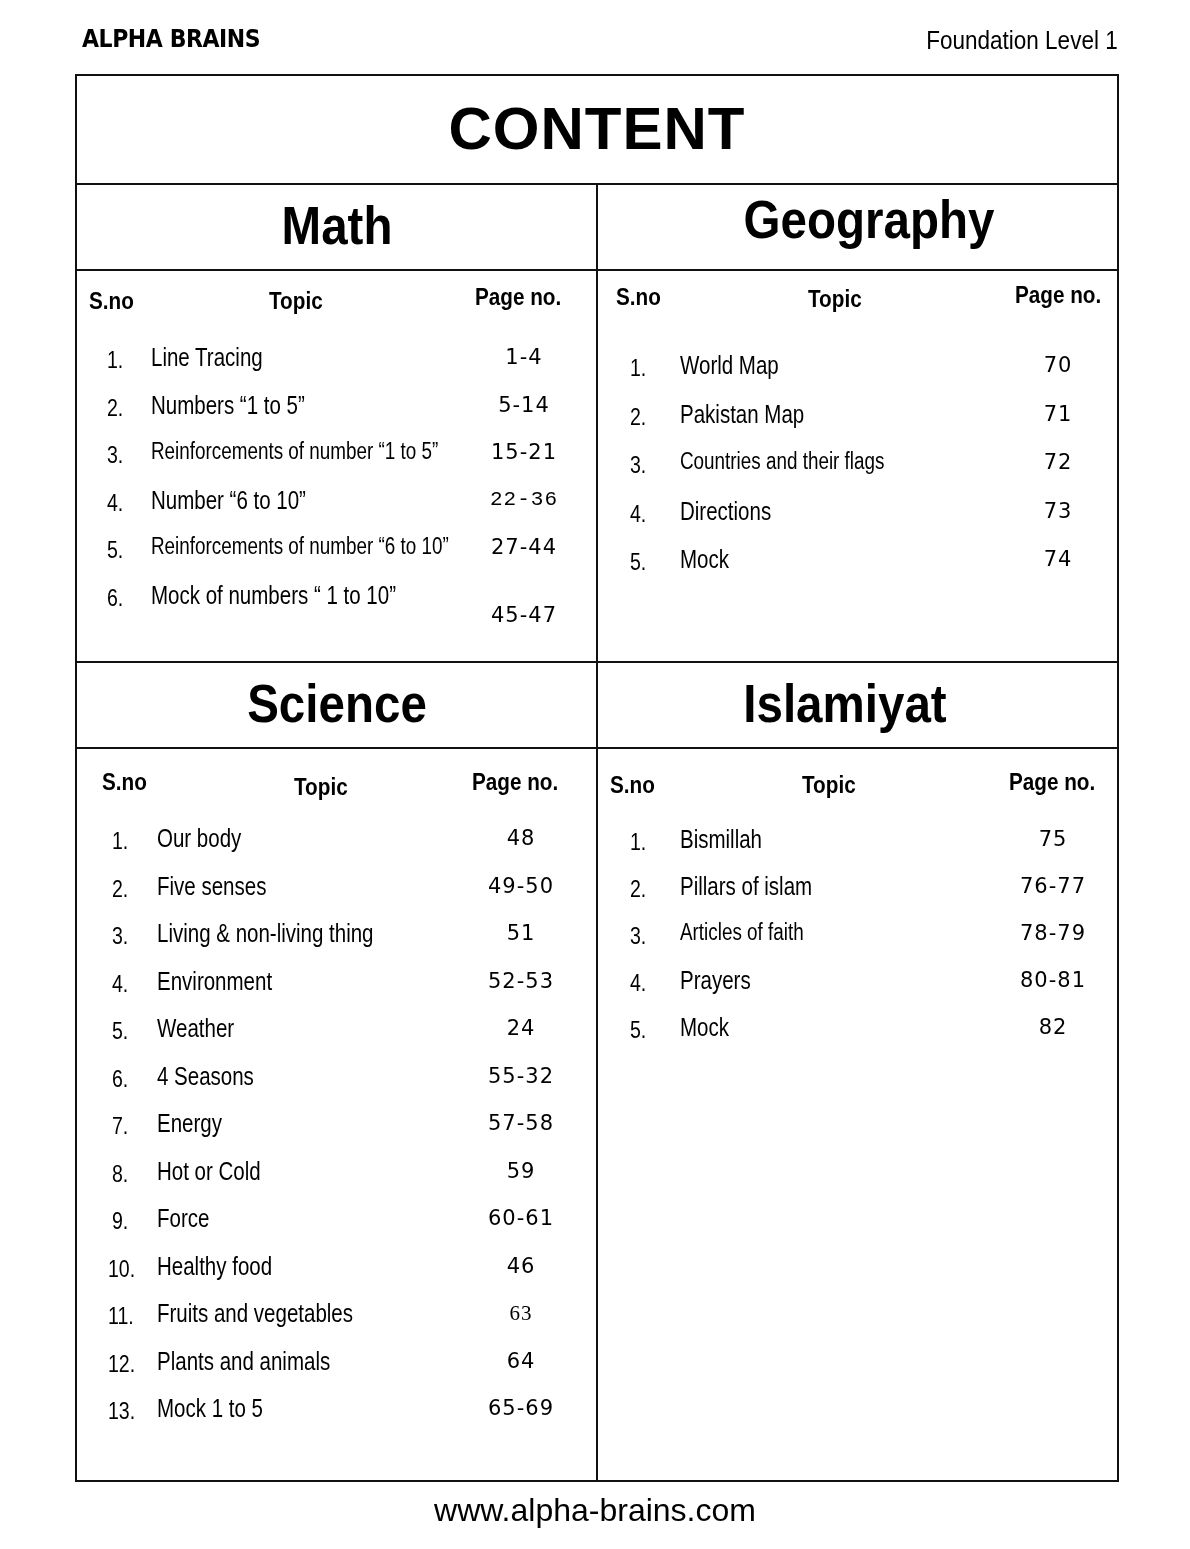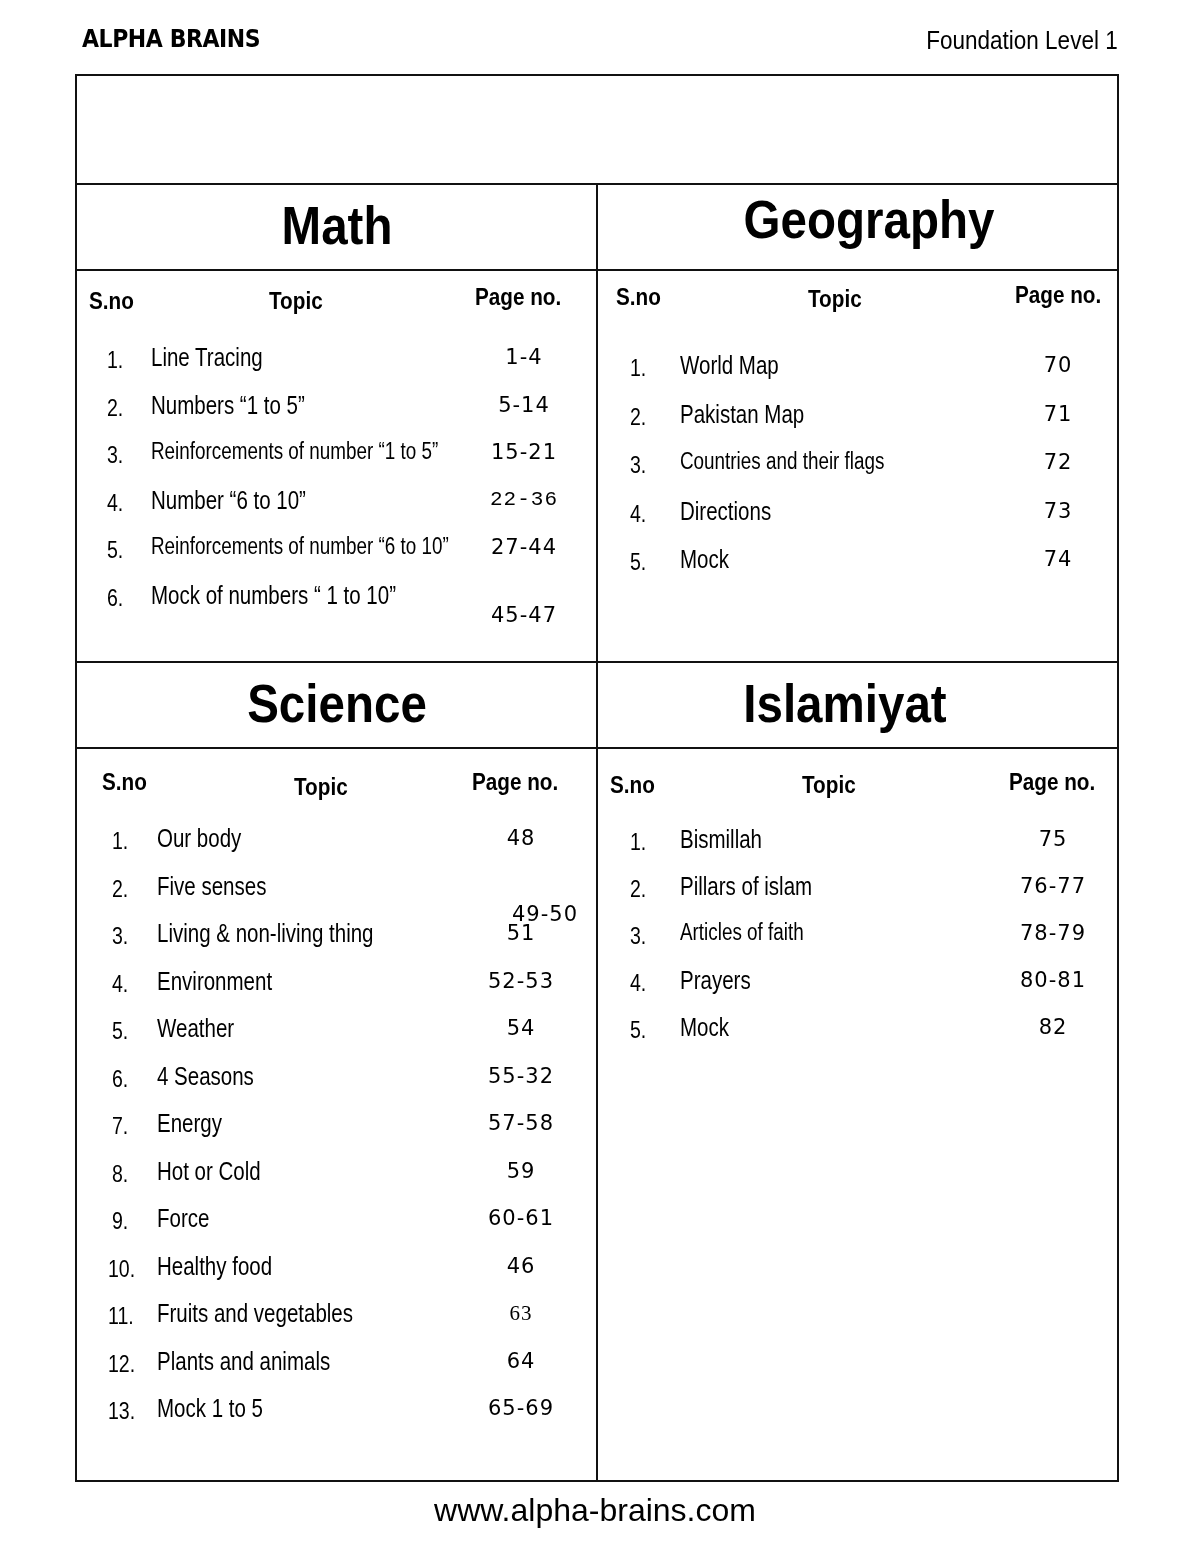--- a/index.html
+++ b/index.html
@@ -20,20 +20,21 @@
   .page { position: absolute; width: 100px; text-align: center; font-family: "DejaVu Sans", sans-serif; font-size: 21px; letter-spacing: 1px; }
   .footer { position: absolute; left: 0; right: 0; top: 1492px; text-align: center; font-size: 32px; }
 </style>
 </head>
 <body>
 
 <div class="brand">ALPHA BRAINS</div>
 <div class="level">Foundation Level 1</div>
 
 <div class="frame">
+  <div class="content-title">CONTENT</div>
   <div class="hline" style="top:107px;"></div>
   <div class="hline" style="top:193px;"></div>
   <div class="hline" style="top:585px;"></div>
   <div class="hline" style="top:671px;"></div>
   <div class="vline"></div>
 
   <div class="subject-title" style="left:0; top:118px;">Math</div>
   <div class="subject-title" style="left:532px; top:112px;">Geography</div>
   <div class="subject-title" style="left:0; top:596px;">Science</div>
   <div class="subject-title" style="left:508px; top:596px;">Islamiyat</div>
@@ -110,36 +111,36 @@
     <div class="hdr" style="left:217px; top:25px;">Topic</div>
     <div class="hdr" style="left:395px; top:20px;">Page no.</div>
   <div class="row" style="top: 75px;">
         <span class="sno" style="left: 35px; top: 4px;">1.</span>
         <span class="topic" style="left: 80px; top: 0px;">Our body</span>
         <span class="page" style="left: 394px; top: 2px;">48</span>
       </div>
       <div class="row" style="top: 122.5px;">
         <span class="sno" style="left: 35px; top: 4px;">2.</span>
         <span class="topic" style="left: 80px; top: 0px;">Five senses</span>
-        <span class="page" style="left: 418px; top: 2px; margin-top: 28px;">49-50</span>
+        <span class="page" style="left: 394px; top: 2px;">49-50</span>
       </div>
       <div class="row" style="top: 170px;">
         <span class="sno" style="left: 35px; top: 4px;">3.</span>
         <span class="topic" style="left: 80px; top: 0px;">Living &amp; non-living thing</span>
         <span class="page" style="left: 394px; top: 2px;">51</span>
       </div>
       <div class="row" style="top: 217.5px;">
         <span class="sno" style="left: 35px; top: 4px;">4.</span>
         <span class="topic" style="left: 80px; top: 0px;">Environment</span>
         <span class="page" style="left: 394px; top: 2px;">52-53</span>
       </div>
       <div class="row" style="top: 265px;">
         <span class="sno" style="left: 35px; top: 4px;">5.</span>
         <span class="topic" style="left: 80px; top: 0px;">Weather</span>
-        <span class="page" style="left: 394px; top: 2px;">54</span>
+        <span class="page" style="left: 394px; top: 2px;">24</span>
       </div>
       <div class="row" style="top: 312.5px;">
         <span class="sno" style="left: 35px; top: 4px;">6.</span>
         <span class="topic" style="left: 80px; top: 0px;">4 Seasons</span>
         <span class="page" style="left: 394px; top: 2px;">55-32</span>
       </div>
       <div class="row" style="top: 360px;">
         <span class="sno" style="left: 35px; top: 4px;">7.</span>
         <span class="topic" style="left: 80px; top: 0px;">Energy</span>
         <span class="page" style="left: 394px; top: 2px;">57-58</span>

